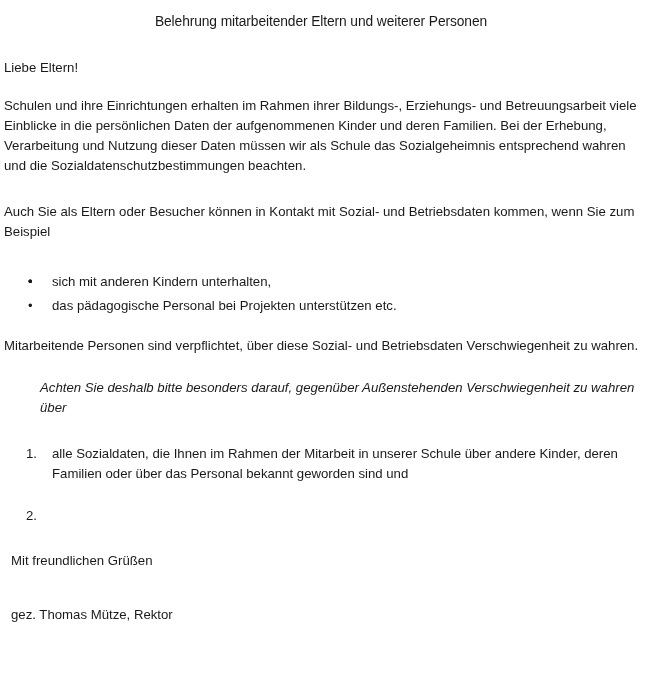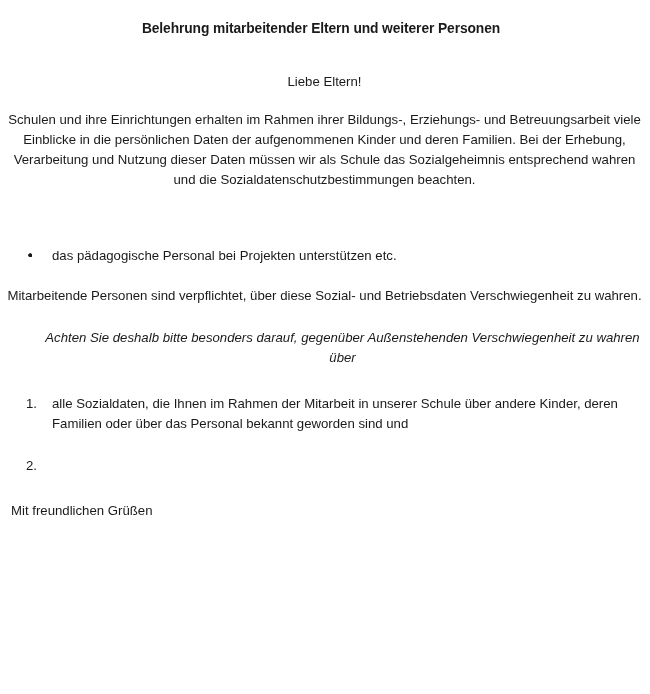--- a/index.html
+++ b/index.html
@@ -21,38 +21,38 @@
     position: relative;
     width: 650px;
     height: 694px;
     box-sizing: border-box;
     padding: 0;
   }
 
   
   .doc-title {
     text-align: center;
-    font-weight: bold;
+    font-weight: normal;
     font-size: 13.8px;
     line-height: 20px;
-    margin: 11px;
+    margin: 4px;
     padding: 8px 52px 0 44px;
     letter-spacing: -0.1px;
   }
   .doc-title .title-line {
     display: block;
     white-space: nowrap;
   }
 
   
   .para {
     margin: 0;
     padding: 0 5px 0 4px;
     line-height: 20px;
-    text-align: center;
+    text-align: left;
   }
   .para.italic {
     font-style: italic;
     padding-left: 40px;
   }
   .sp-18 { height: 18px; }
   .sp-20 { height: 20px; }
   .sp-22 { height: 22px; }
   .sp-26 { height: 26px; }
   .sp-38 { height: 38px; }
@@ -116,32 +116,34 @@
   <div class="sp-22"></div>
 
   <p class="para">Liebe Eltern!</p>
 
   <div class="sp-18"></div>
 
   <p class="para">Schulen und ihre Einrichtungen erhalten im Rahmen ihrer Bildungs-, Erziehungs- und Betreuungsarbeit viele Einblicke in die persönlichen Daten der aufgenommenen Kinder und deren Familien. Bei der Erhebung, Verarbeitung und Nutzung dieser Daten müssen wir als Schule das Sozialgeheimnis entsprechend wahren und die Sozialdatenschutzbestimmungen beachten.</p>
 
   <div class="sp-26"></div>
 
+  <p class="para">Auch Sie als Eltern oder Besucher können in Kontakt mit Sozial- und Betriebsdaten kommen, wenn Sie zum Beispiel</p>
 
   <div class="sp-26"></div>
 
   <ul class="bullet-list">
     <li>
       <span class="bullet-mark">•</span>
     </li>
     <li>
       <span class="bullet-mark">•</span>
     </li>
     <li>
       <span class="bullet-mark">•</span>
+      <span>sich mit anderen Kindern unterhalten,</span>
     </li>
     <li>
       <span class="bullet-mark">•</span>
       <span>das pädagogische Personal bei Projekten unterstützen etc.</span>
     </li>
   </ul>
 
   <div class="sp-20"></div>
 
   <p class="para">Mitarbeitende Personen sind verpflichtet, über diese Sozial- und Betriebsdaten Verschwiegenheit zu wahren.</p>
@@ -161,14 +163,15 @@
       <span class="num-mark">2.</span>
     </li>
   </ol>
 
   <div class="sp-38"></div>
 
   <p class="signature-line">Mit freundlichen Grüßen</p>
 
   <div class="sp-20"></div>
 
+  <p class="signature-line">gez. Thomas Mütze, Rektor</p>
 
 </div>
 
 </body></html>

